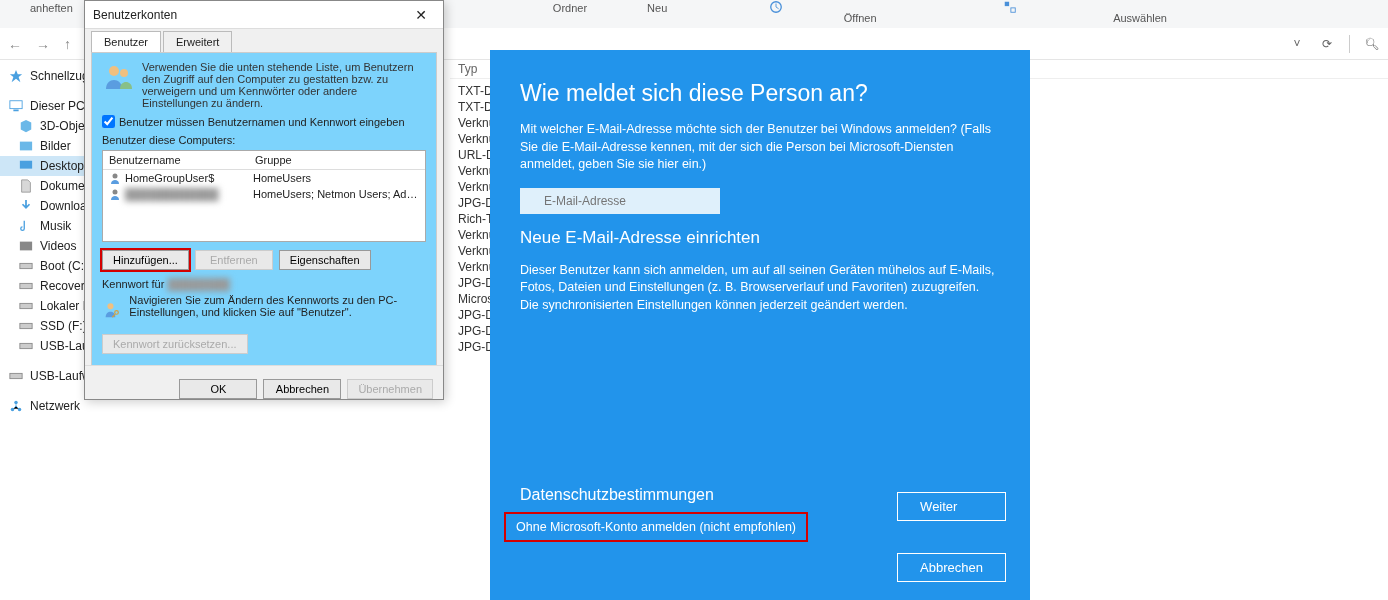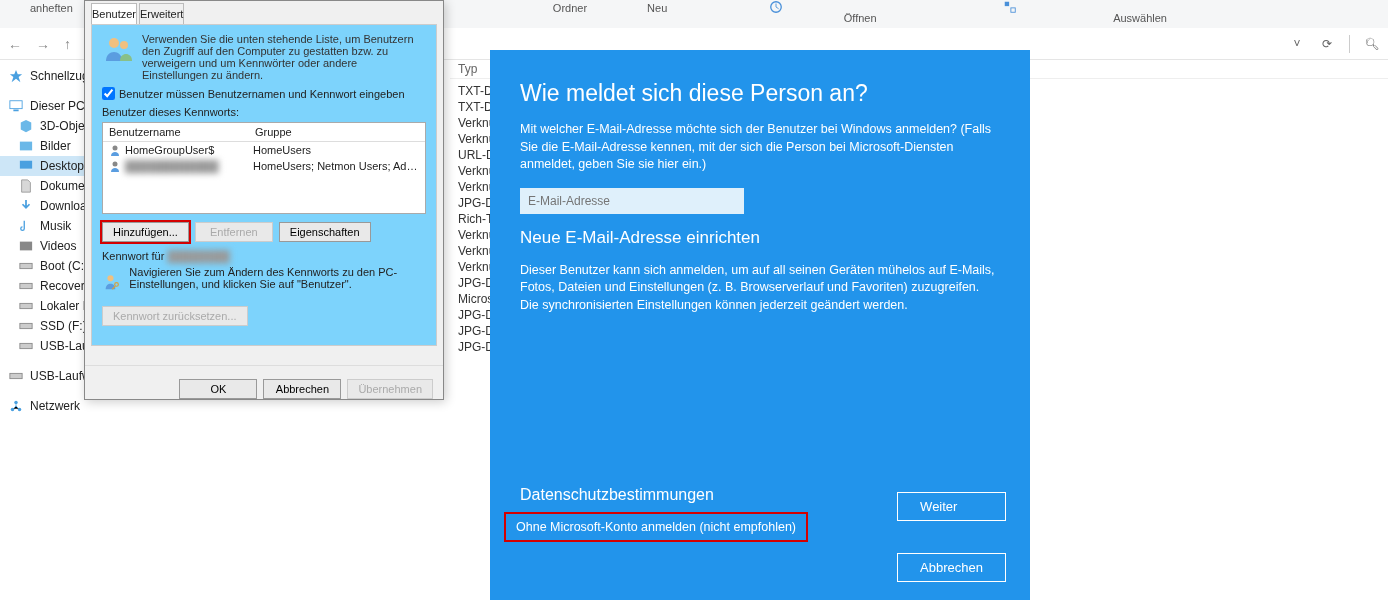--- a/index.html
+++ b/index.html
@@ -30,21 +30,21 @@
 .filearea .colhead { font-size: 12px; color: #666; padding: 2px 8px; border-bottom: 1px solid #eee; }
 .filearea .files { padding: 4px 8px; }
 .filearea .frow { font-size: 12px; color: #333; padding: 1px 0; white-space: nowrap; overflow: hidden; text-overflow: ellipsis; }
 
 
 .dlg { position: absolute; top: 0; left: 84px; width: 360px; height: 400px; background: #f0f0f0; border: 1px solid #888; box-shadow: 2px 2px 10px rgba(0,0,0,.2); }
 .dlg .titlebar { height: 28px; display: flex; align-items: center; padding: 0 8px; background: #fff; border-bottom: 1px solid #ddd; }
 .dlg .titlebar .ttl { flex: 1; font-size: 12px; }
 .dlg .titlebar .closex { width: 28px; text-align: center; font-size: 14px; cursor: pointer; }
 .dlg .tabs { display: flex; padding: 2px 6px 0 6px; background: #f0f0f0; }
-.dlg .tab { padding: 4px 0; font-size: 11px; border: 1px solid #bbb; border-bottom: none; margin-right: 2px; background: #fff; cursor: pointer; }
+.dlg .tab { padding: 4px 12px; font-size: 11px; border: 1px solid #bbb; border-bottom: none; margin-right: 2px; background: #fff; cursor: pointer; }
 .dlg .tab.inactive { background: #f0f0f0; }
 .dlg .body { padding: 8px 10px; background: #7dd3fc; margin: 0 6px 6px 6px; border: 1px solid #ccc; height: 322px; position: relative; }
 .dlg .intro { display: flex; gap: 8px; font-size: 11px; color: #333; }
 .dlg .intro svg { flex-shrink: 0; }
 .dlg .chk { display: flex; align-items: center; gap: 4px; font-size: 11px; margin: 6px 0; }
 .dlg .stitle { font-size: 11px; margin: 6px 0 4px 0; }
 .dlg .listbox { border: 1px solid #aaa; height: 92px; background: #fff; }
 .dlg .listhead { display: flex; font-size: 11px; border-bottom: 1px solid #ddd; }
 .dlg .listhead div { padding: 3px 6px; }
 .dlg .listrow { display: flex; font-size: 11px; padding: 2px 6px; align-items: center; gap: 4px; cursor: pointer; }
@@ -56,21 +56,21 @@
 .dlg .highlight { outline: 2px solid #d40000; }
 .dlg .pwblock { margin-top: 6px; }
 .dlg .pwintro { display: flex; gap: 8px; font-size: 11px; align-items: flex-start; }
 .dlg .footer { position: absolute; bottom: 0; left: 0; right: 0; height: 34px; background: #f0f0f0; display: flex; justify-content: flex-end; align-items: flex-end; gap: 6px; padding: 0 10px; border-top: 1px solid #ddd; }
 
 
 .msblue { position: absolute; top: 50px; left: 490px; width: 540px; height: 550px; background: #1e90ff; background: #0f87e8; background: #1a8fe8; background: #1e8fe6; color: #fff; padding: 30px 30px 18px 30px; }
 .msblue { background: #2294eb; }
 .msblue h1 { font-size: 23px; font-weight: 400; margin-bottom: 14px; }
 .msblue p { font-size: 12.5px; line-height: 1.4; margin-bottom: 14px; }
-.msblue input[type=text] { width: 224px; padding: 6px 8px; font-size: 12px; border: none; background: #dff0fb; color: #333; }
+.msblue input[type=text] { width: 200px; padding: 6px 24px; font-size: 12px; border: none; background: #dff0fb; color: #333; }
 .msblue .link { font-size: 17px; margin: 14px 0; cursor: pointer; }
 .msblue .privacy { position: absolute; left: 30px; bottom: 96px; font-size: 16px; cursor: pointer; }
 .msblue .noacct { position: absolute; left: 14px; bottom: 58px; padding: 6px 10px; border: 2px solid #d40000; font-size: 12.5px; cursor: pointer; }
 .msblue .bbtns { position: absolute; right: 24px; bottom: 18px; display: flex; gap: 32px; flex-direction: column; }
 .msblue .bbtn { border: 1px solid #fff; padding: 6px 22px; font-size: 13px; cursor: pointer; }
 
 .blur { filter: blur(3px); color: #999; }
 </style>
 </head>
 <body>
@@ -234,39 +234,43 @@
       <div class="frow">Verknü</div>
       <div class="frow">JPG-Da</div>
       <div class="frow">Microso</div>
       <div class="frow">JPG-Da</div>
       <div class="frow">JPG-Da</div>
       <div class="frow">JPG-Da</div>
     </div>
 </div>
 
 <div class="dlg">
+  <div class="titlebar">
+    <span class="ttl">Benutzerkonten</span>
+    <span class="closex">✕</span>
+  </div>
   <div class="tabs">
     <div class="tab">Benutzer</div>
     <div class="tab inactive">Erweitert</div>
   </div>
   <div class="body">
     <div class="intro">
       <svg width="32" height="32" viewBox="0 0 32 32">
           <circle cx="12" cy="10" r="5" fill="#f0c080"></circle>
           <path d="M4 28c0-6 4-9 8-9s8 3 8 9" fill="#5a9de0"></path>
           <circle cx="22" cy="12" r="4" fill="#f0c080"></circle>
           <path d="M18 28c0-5 3-7 6-7s6 2 6 7" fill="#88c088"></path>
         </svg>
       <span>Verwenden Sie die unten stehende Liste, um Benutzern den Zugriff auf den Computer zu gestatten bzw. zu verweigern und um Kennwörter oder andere Einstellungen zu ändern.</span>
     </div>
     <label class="chk">
       <input type="checkbox" checked="" style="">
       <span>Benutzer müssen Benutzernamen und Kennwort eingeben</span>
     </label>
-    <div class="stitle">Benutzer dieses Kennworts:</div>
+    <div class="stitle">Benutzer diese Computers:</div>
     <div class="listbox">
       <div class="listhead">
         <div style="width:146px">Benutzername</div>
         <div>Gruppe</div>
       </div>
       <div class="listrow">
         <div class="c1">
             <svg width="12" height="12" viewBox="0 0 12 12">
               <circle cx="6" cy="4" r="2.5" fill="#888"></circle>
               <path d="M2 12c0-3 2-4 4-4s4 1 4 4" fill="#5a9de0"></path>

